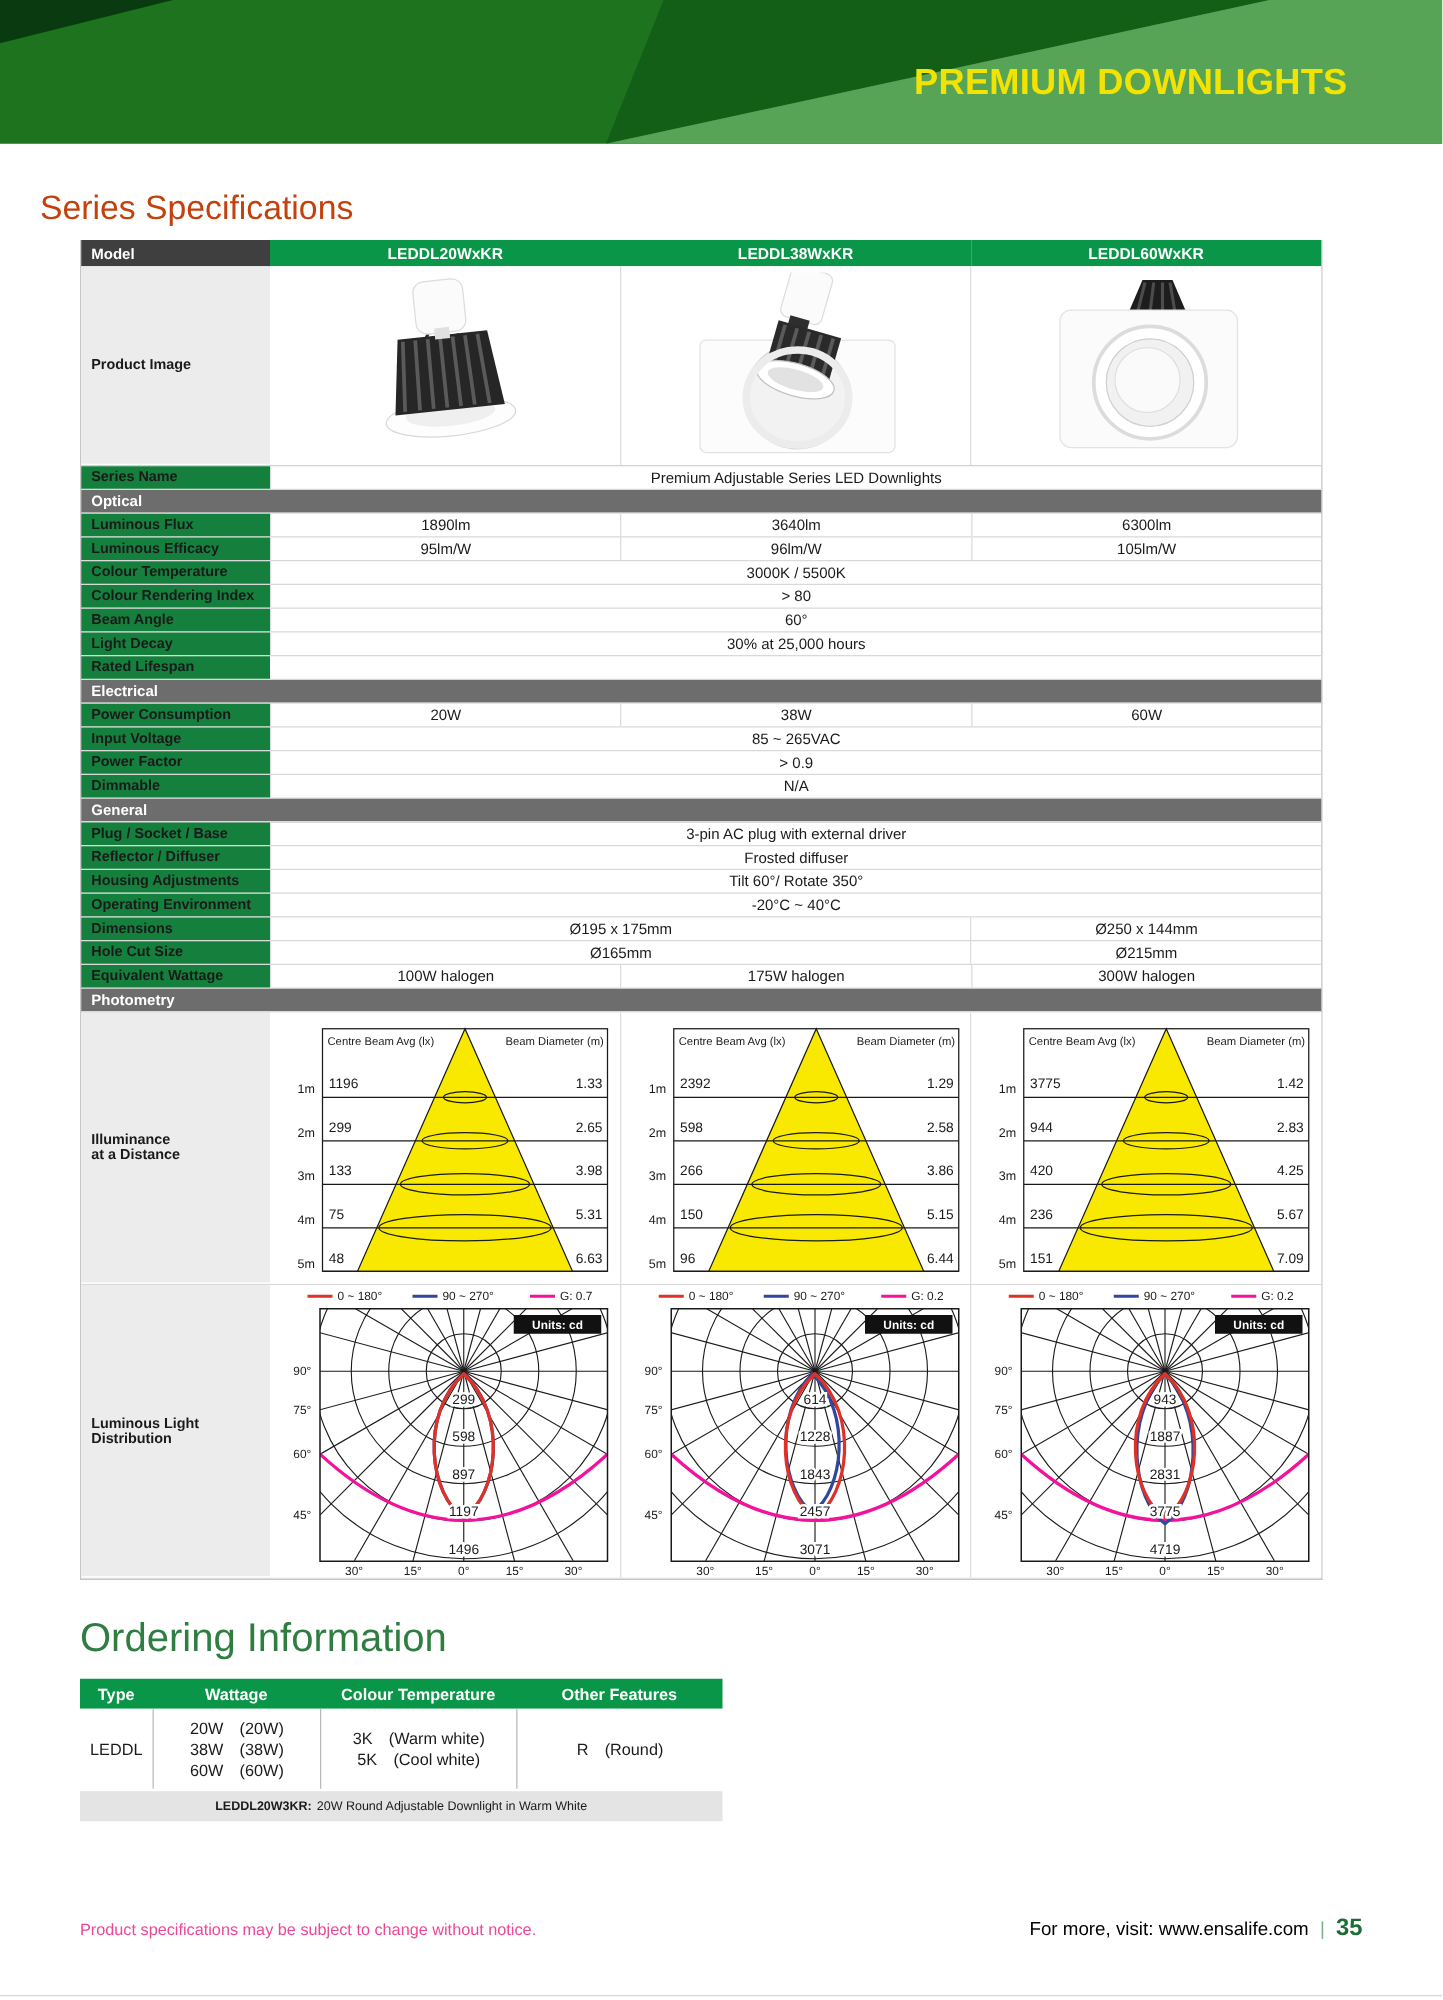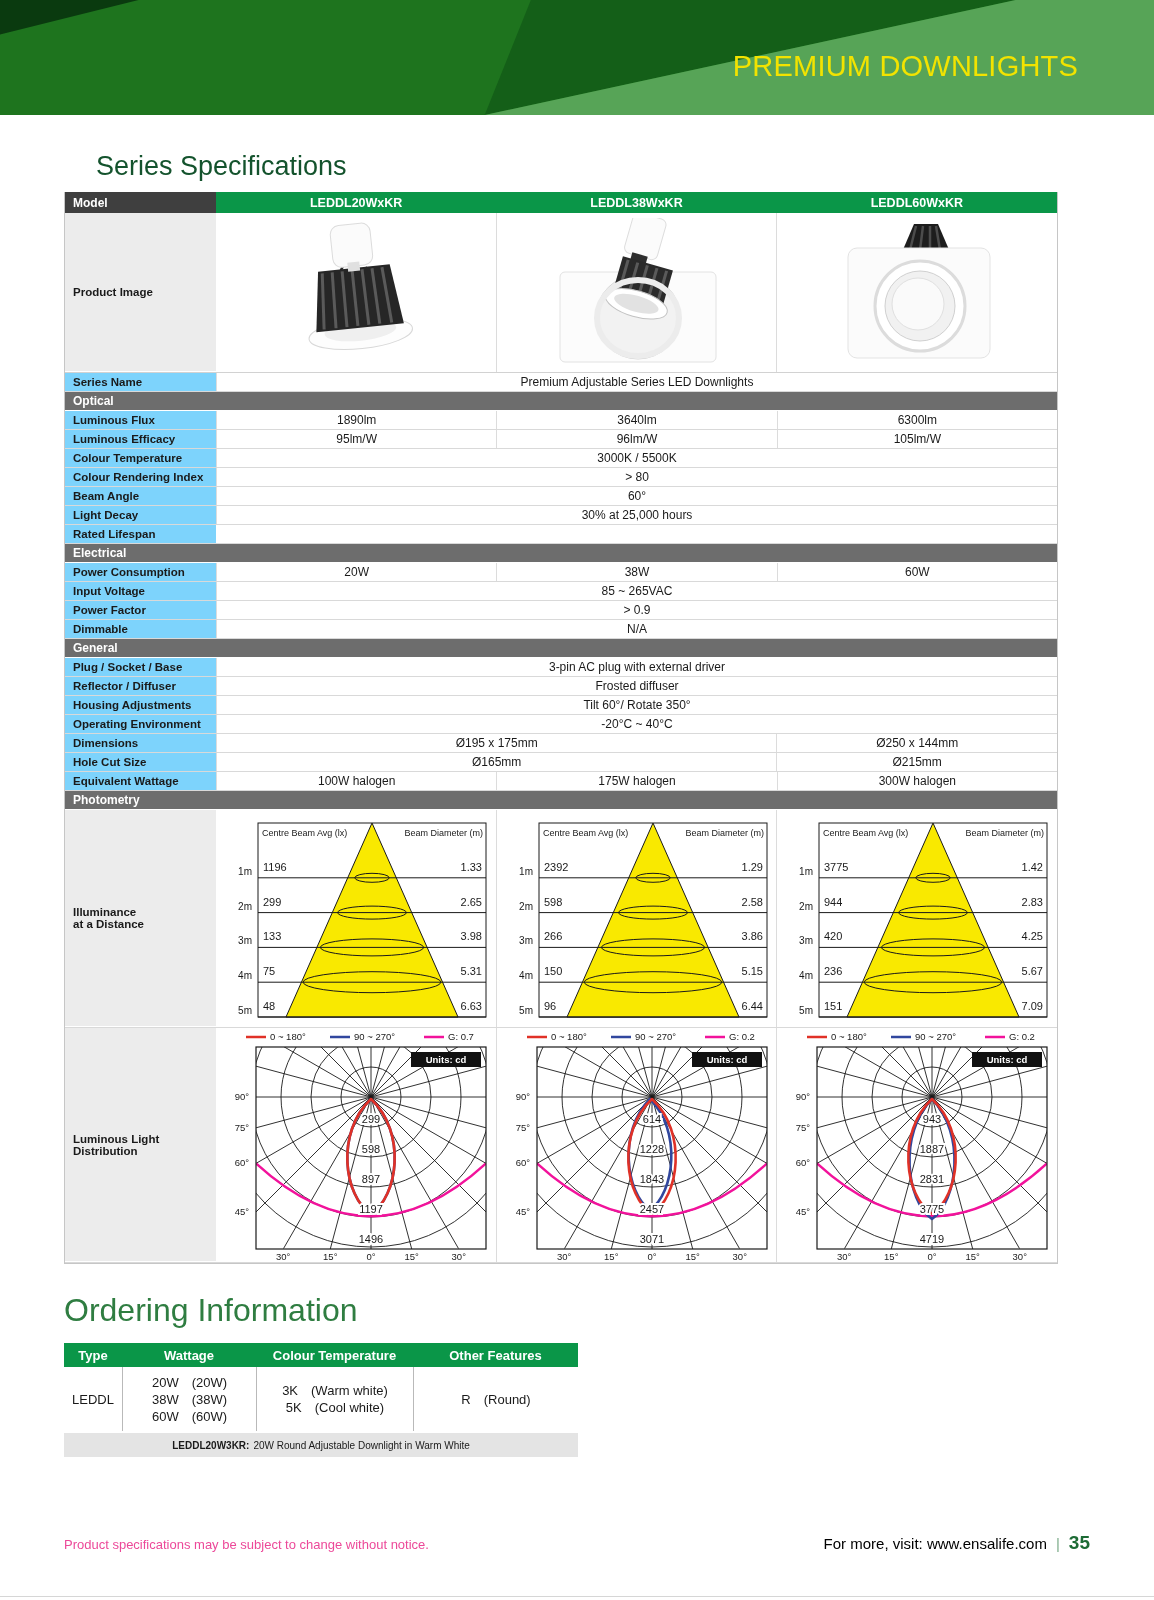--- a/index.html
+++ b/index.html
@@ -7,40 +7,40 @@
         font-family:"Liberation Sans",sans-serif;color:#1a1a1a;}
   
   .banner{position:relative;height:115px;background:#1e741e;}
   .banner .tri-corner{position:absolute;inset:0;background:#0a3a0f;
         clip-path:polygon(0 0,12% 0,0 30%);}
   .banner .tri-dark2{position:absolute;inset:0;background:#145f18;
         clip-path:polygon(46% 0,88% 0,42% 100%);}
   .banner .tri-light{position:absolute;inset:0;background:#57a457;
         clip-path:polygon(42% 100%,88% 0,100% 0,100% 100%);}
   .banner-title{position:absolute;top:50px;right:76px;color:#f2e300;
-        font-size:29px;font-weight:normal;letter-spacing:0.2px;}
+        font-size:29px;font-weight:bold;letter-spacing:0.2px;}
   
-  .h-series{margin:36px 0 10px 96px;font-size:27px;color:#14532d;font-weight:normal;}
+  .h-series{margin:36px 0 10px 32px;font-size:27px;color:#c2410c;font-weight:normal;}
   .h-order{margin:28px 0 14px 64px;font-size:32px;color:#2f7d41;font-weight:normal;}
   
   .spec{margin-left:64px;width:994px;border:1px solid #c6c6c6;border-top:none;box-sizing:border-box;}
   .mrow{display:flex;height:21px;}
   .mlabel{width:151px;background:#3f3f3f;color:#fff;font-weight:bold;font-size:12px;
         display:flex;align-items:center;padding-left:8px;box-sizing:border-box;}
   .mcols{flex:1;display:flex;}
   .mcol{flex:1;background:#0a9648;color:#fff;font-weight:bold;font-size:12.5px;
         display:flex;align-items:center;justify-content:center;}
   .irow{display:flex;height:159px;border-bottom:1px solid #d2d2d2;}
   .lblcell{width:151px;background:#ececec;font-weight:bold;font-size:11.5px;
         display:flex;align-items:center;padding-left:8px;box-sizing:border-box;
         border-bottom:1px solid #fff;white-space:pre-line;}
   .icell{flex:1;background:#fff;display:flex;align-items:center;justify-content:center;}
   .icell + .icell{border-left:1px solid #dcdcdc;}
   .srow{display:flex;height:18px;border-bottom:1px solid #d9d9d9;font-size:12px;}
-  .srow .lbl{width:151px;background:#7dd3fc;font-weight:bold;font-size:11.5px;
+  .srow .lbl{width:151px;background:#15803d;font-weight:bold;font-size:11.5px;
         display:flex;align-items:center;padding-left:8px;box-sizing:border-box;}
   .srow .val{display:flex;align-items:center;justify-content:center;border-left:1px solid #dcdcdc;}
   .section{height:18px;background:#6d6d6d;color:#fff;font-weight:bold;font-size:12px;
         display:flex;align-items:center;padding-left:8px;border-bottom:1px solid #fff;}
   .prow{display:flex;border-bottom:1px solid #d9d9d9;}
   .prow .pcell{flex:1;display:flex;align-items:center;justify-content:center;background:#fff;}
   .prow .pcell + .pcell{border-left:1px solid #dcdcdc;}
   .prow-illum{height:217px;}
   .prow-dist{height:234px;}
   svg text{font-family:"Liberation Sans",sans-serif;}

